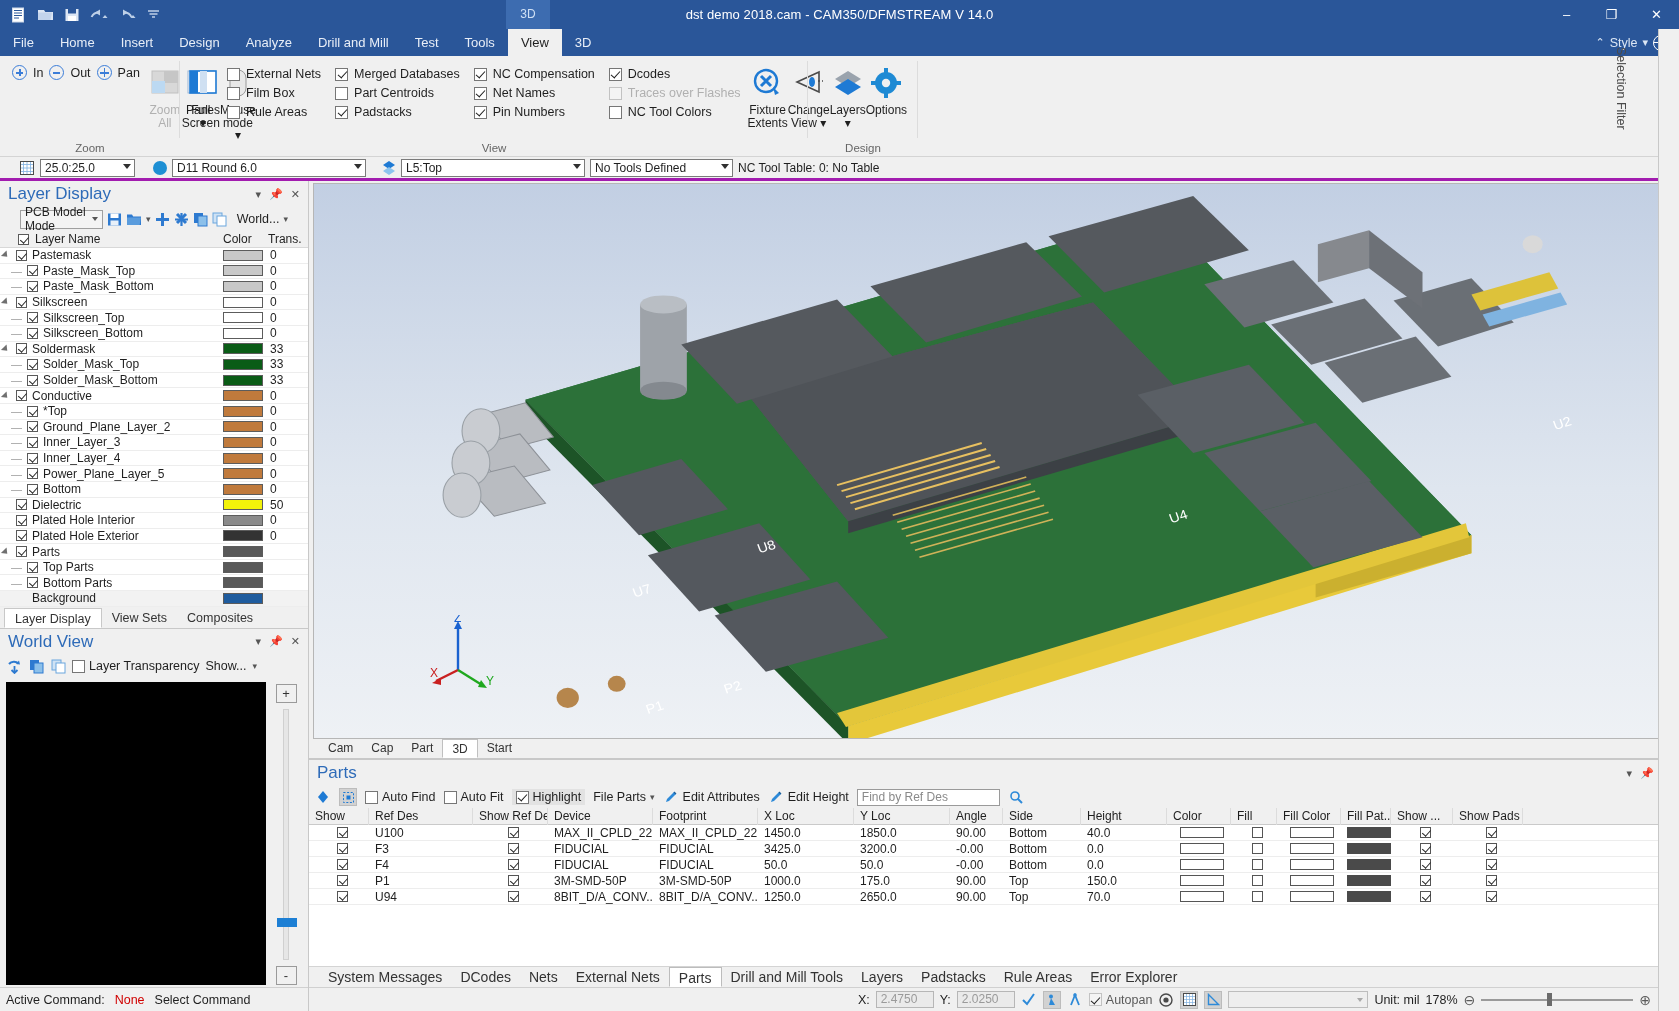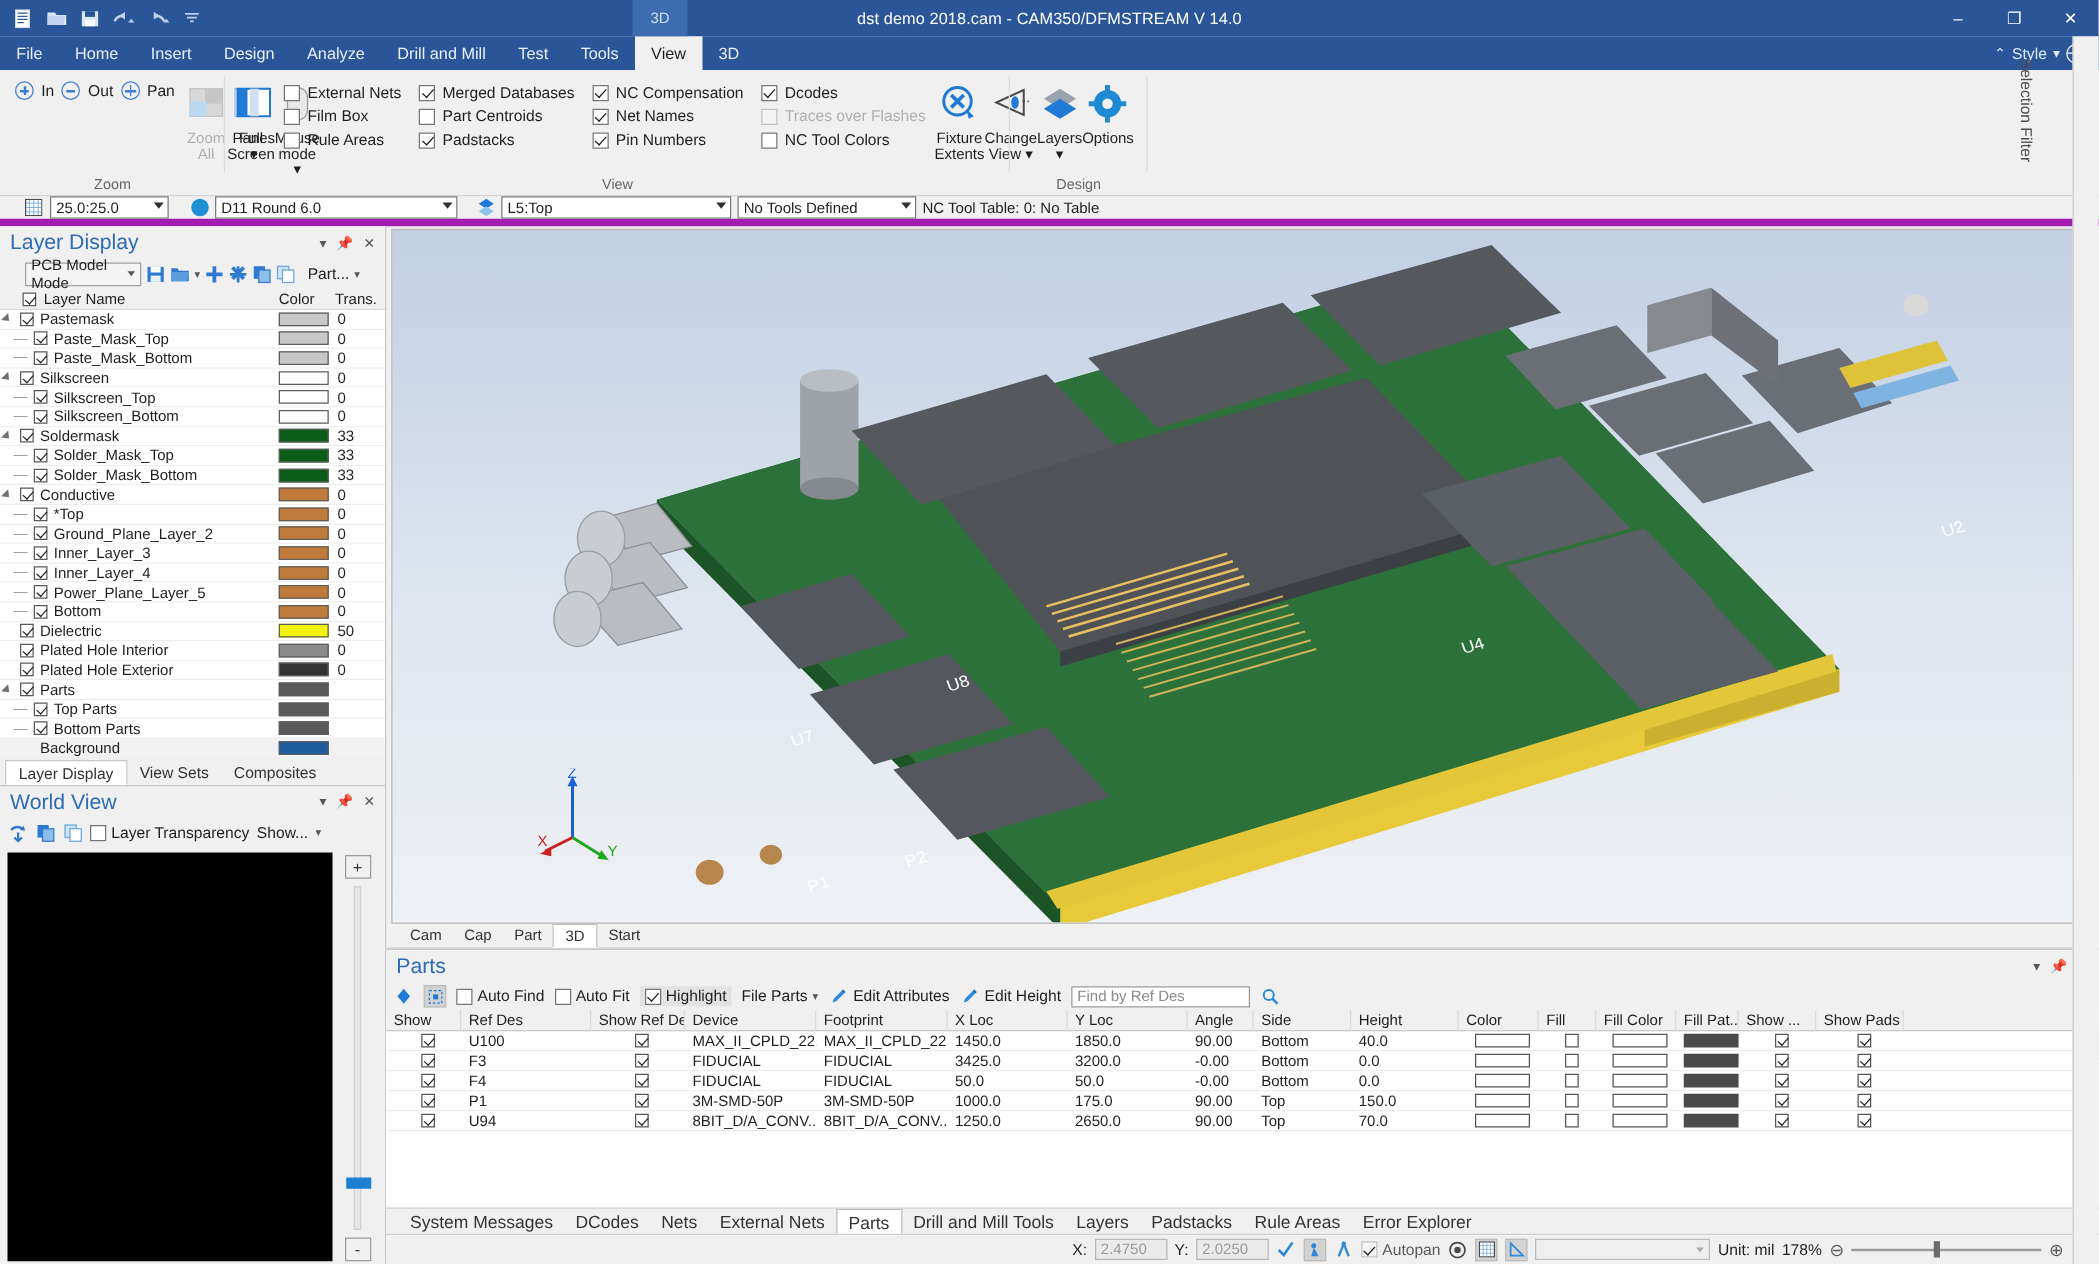--- a/index.html
+++ b/index.html
@@ -67,21 +67,21 @@
 
   .chkcol { display:flex; flex-direction:column; gap:5px; padding:8px 7px 0 7px; }
   .chkrow { display:flex; align-items:center; gap:6px; font-size:12.5px; white-space:nowrap; }
   .cb { width:13px; height:13px; border:1px solid #767676; background:#fff; position:relative; flex:0 0 auto; }
   .cb.on:after { content:""; position:absolute; left:3.5px; top:0.5px; width:4px; height:8px;
                  border:solid #1f1f1f; border-width:0 1.6px 1.6px 0; transform:rotate(42deg); }
   .cb.dis { border-color:#c2c2c2; background:#f4f4f4; }
   .chkrow.dis { color:#b0b0b0; }
 
   
-  .toolbar2 { height:24px; background:#f0f0f0; border-bottom:6px solid #a21caf;
+  .toolbar2 { height:24px; background:#f0f0f0; border-bottom:3px solid #a21caf;
               display:flex; align-items:center; gap:5px; padding:0 4px; flex:0 0 auto; }
   .tb-ico { width:16px; height:16px; display:flex; align-items:center; justify-content:center; }
   .combo { height:18px; background:#fff; border:1px solid #7a7a7a; display:flex; align-items:center;
            font-size:12px; padding-left:4px; position:relative; }
   .combo .arrow { position:absolute; right:3px; top:4px; width:0; height:0;
                   border-left:4px solid transparent; border-right:4px solid transparent;
                   border-top:5px solid #303030; }
   .bluedot { width:14px; height:14px; border-radius:50%; background:#1d8fd4; }
   .bluediam { width:14px; height:16px; display:flex; align-items:center; justify-content:center; }
   .plaintxt { font-size:12px; color:#1f1f1f; }
@@ -561,21 +561,21 @@
               <rect x="1" y="1" width="9" height="10" fill="#2e7ad0"></rect>
               <rect x="5" y="4" width="9" height="10" fill="#8cc0ea" stroke="#2e7ad0"></rect>
             </svg>
         </span>
         <span class="tb-ico">
           <svg width="15" height="15" viewBox="0 0 15 15">
               <rect x="1" y="1" width="9" height="10" fill="#cfe2f4" stroke="#6aa6dd"></rect>
               <rect x="5" y="4" width="9" height="10" fill="#fff" stroke="#6aa6dd"></rect>
             </svg>
         </span>
-        <span style="margin-left:6px;font-size:12.5px;">Part...</span>
+        <span style="margin-left:6px;font-size:12.5px;">World...</span>
         <span style="font-size:9px;color:#555;">▾</span>
       </div>
 
       <div class="lgrid">
         <div class="lhead">
           <div class="c1">
               <span class="cbs on"></span>
             <span>Layer Name</span>
             </div>
           <div class="c2">Color</div>
@@ -895,20 +895,25 @@
         <div class="wvcanvas"></div>
         <div class="wvside">
           <div class="sqbtn">+</div>
           <div class="slidertrack">
             <div class="sliderthumb" style="bottom:32px;"></div>
           </div>
           <div class="sqbtn">-</div>
         </div>
       </div>
 
+      <div class="statusbar" style="border-top:1px solid #d0d0d0;gap:10px;">
+        <span>Active Command:</span>
+        <span style="color:#d00000;">None</span>
+        <span>Select Command</span>
+      </div>
     </div>
 
     <div class="center">
 
       <div class="viewwrap">
         <div class="view3d">
           <svg width="100%" height="100%" viewBox="0 0 1222 552" preserveAspectRatio="none">
 
             <g>
               <polygon points="190,215 760,30 1040,350 480,540" fill="#2f7a3f"></polygon>

